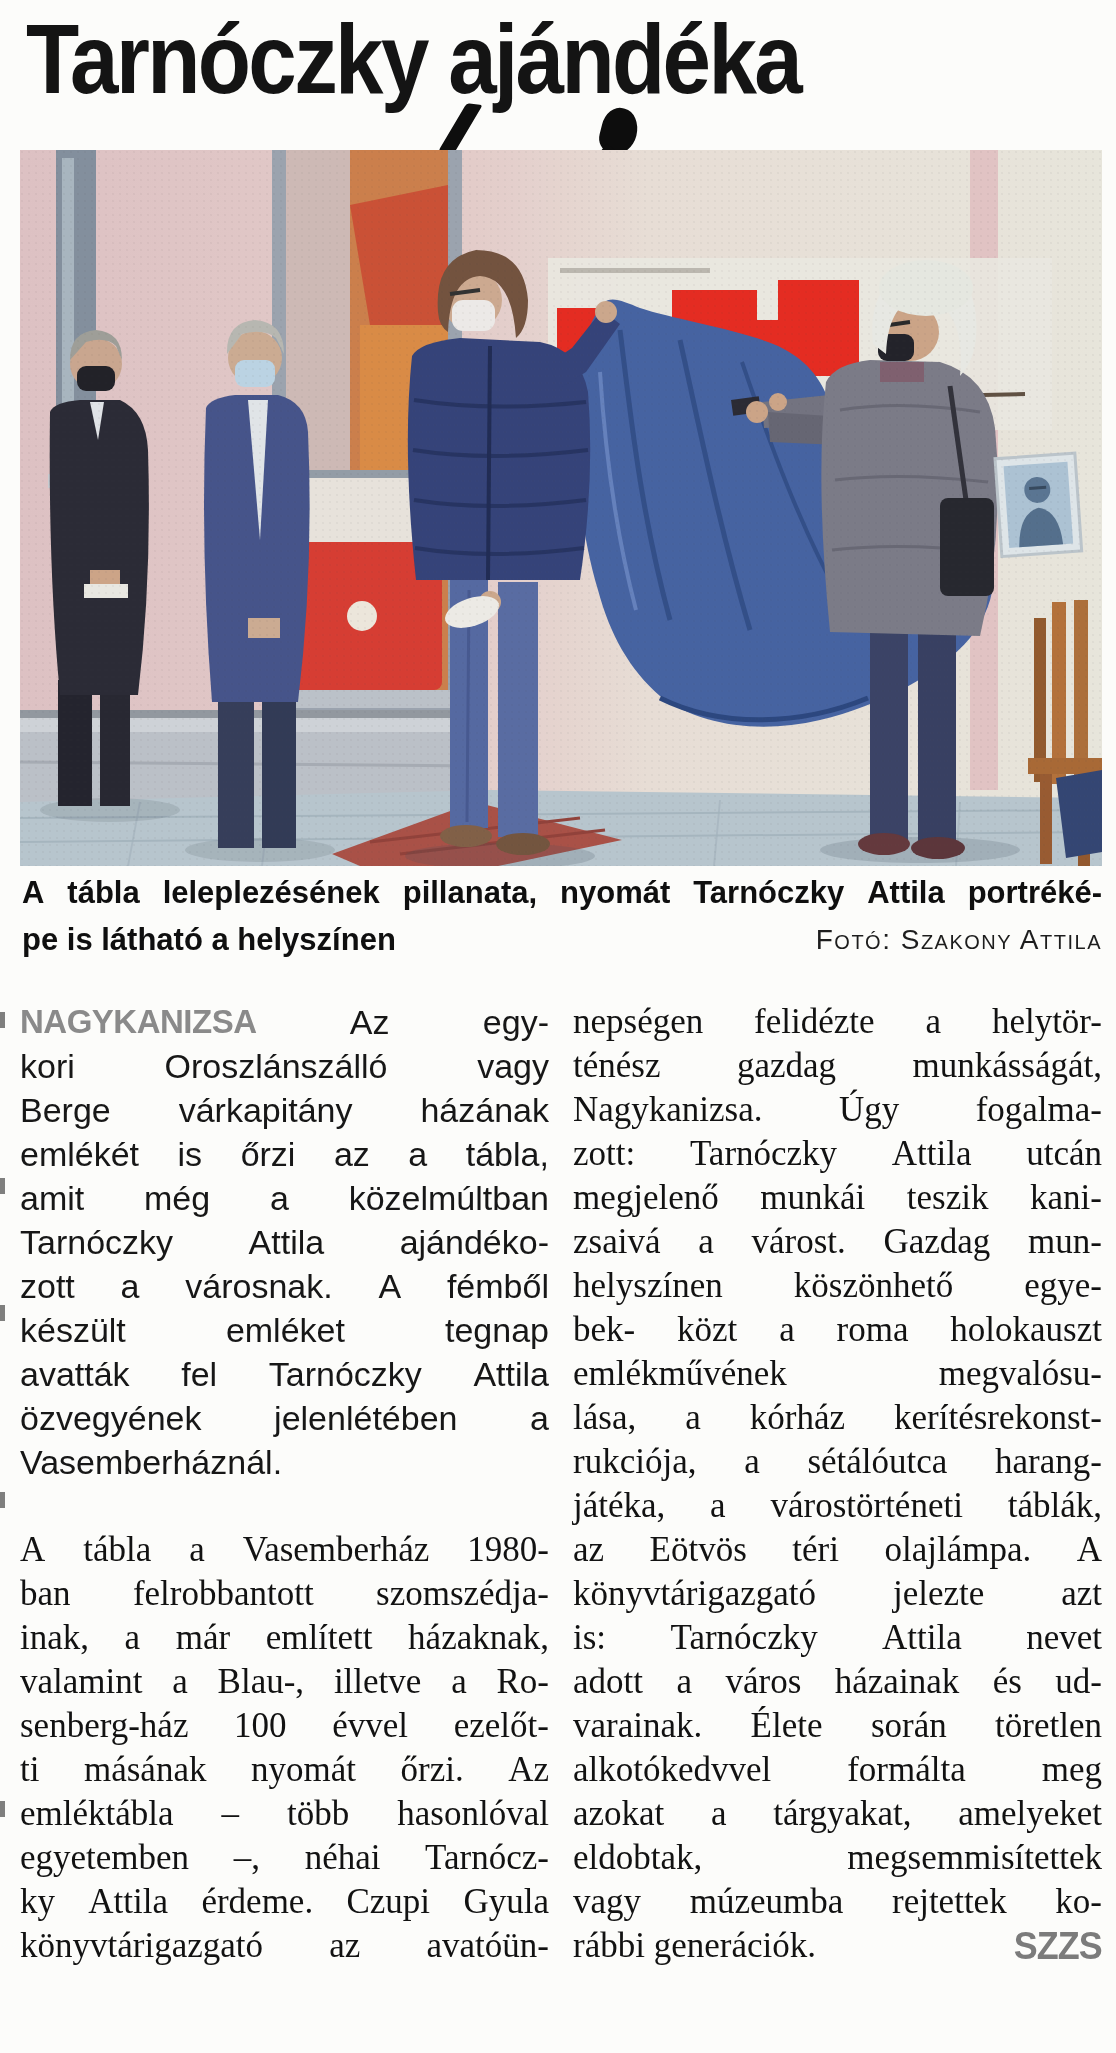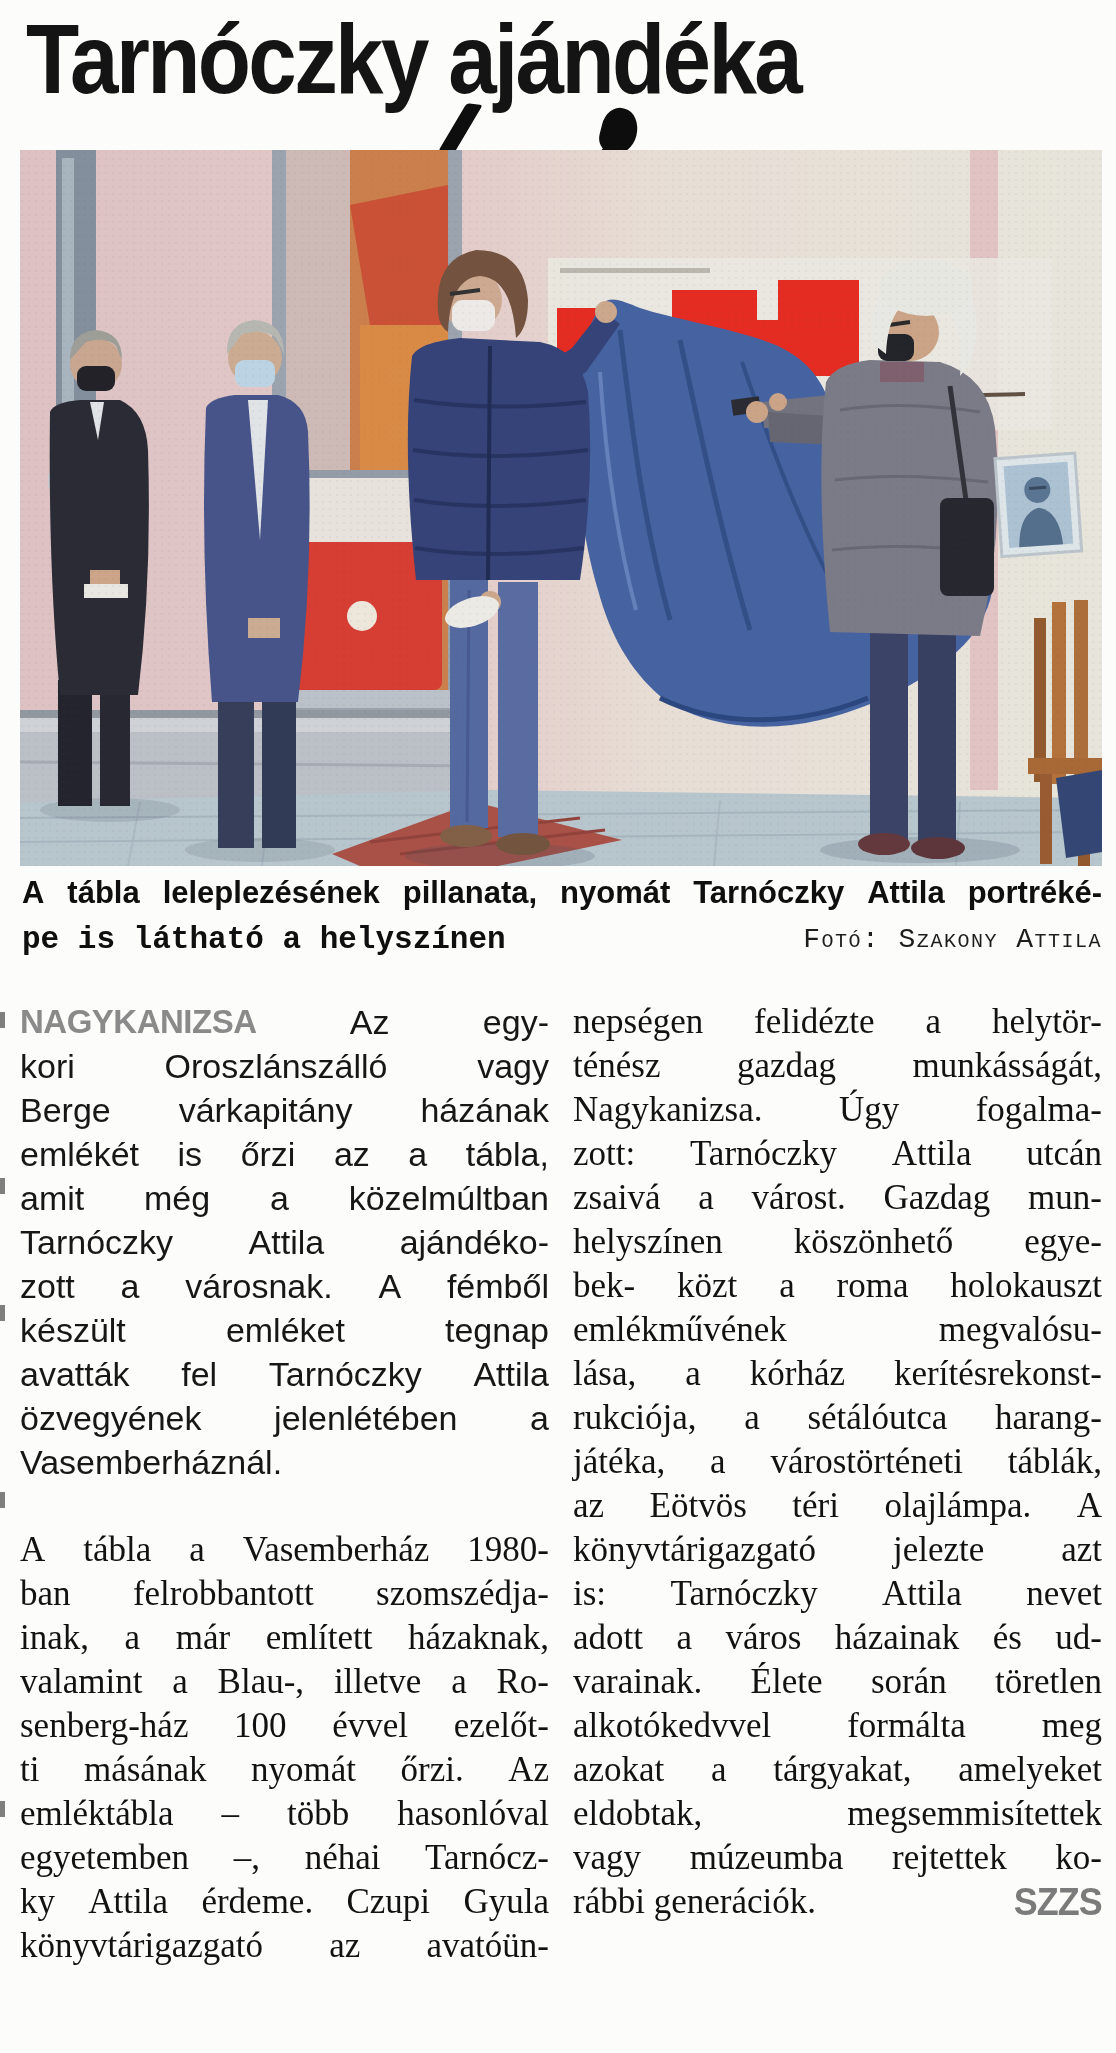--- a/index.html
+++ b/index.html
@@ -25,21 +25,21 @@
   
   .photo{position:absolute;left:20px;top:150px;width:1082px;height:716px;margin:0;
          background:#e7e3dc;overflow:hidden;}
   .photo svg{display:block;}
 
   
   .caption{position:absolute;left:22px;top:869px;width:1080px;
            font-family:"Liberation Sans",sans-serif;font-weight:700;font-size:31px;color:#0f0f0f;}
   .caption .line{height:47px;line-height:47px;white-space:nowrap;}
   .caption .line.j{display:flex;justify-content:space-between;}
-  .cap2{display:flex;justify-content:space-between;align-items:center;font-family:Liberation Mono, monospace;}
+  .cap2{display:flex;justify-content:space-between;align-items:center;}
   .credit{font-weight:400;font-variant:small-caps;font-size:28px;color:#1d1d1d;letter-spacing:1.5px;}
 
   
   .columns{position:absolute;left:20px;top:1000px;width:1082px;
            display:grid;grid-template-columns:1fr 1fr;column-gap:70px;gap:24px;}
   .line{height:44px;line-height:44px;white-space:nowrap;}
   .line.j{display:flex;justify-content:space-between;}
   .para.sans{font-family:"Liberation Sans",sans-serif;font-size:34px;color:#171717;}
   .para.serif{font-family:"Liberation Serif","DejaVu Serif",serif;font-size:35px;color:#121212;}
   .para + .para{margin-top:44px;}
@@ -409,20 +409,26 @@
             <span>Úgy</span>
             <span>fogalma-</span>
           </div>
           <div class="line j">
             <span>zott:</span>
             <span>Tarnóczky</span>
             <span>Attila</span>
             <span>utcán</span>
           </div>
           <div class="line j">
+            <span>megjelenő</span>
+            <span>munkái</span>
+            <span>teszik</span>
+            <span>kani-</span>
+          </div>
+          <div class="line j">
             <span>zsaivá</span>
             <span>a</span>
             <span>várost.</span>
             <span>Gazdag</span>
             <span>mun-</span>
           </div>
           <div class="line j">
             <span>helyszínen</span>
             <span>köszönhető</span>
             <span>egye-</span>

